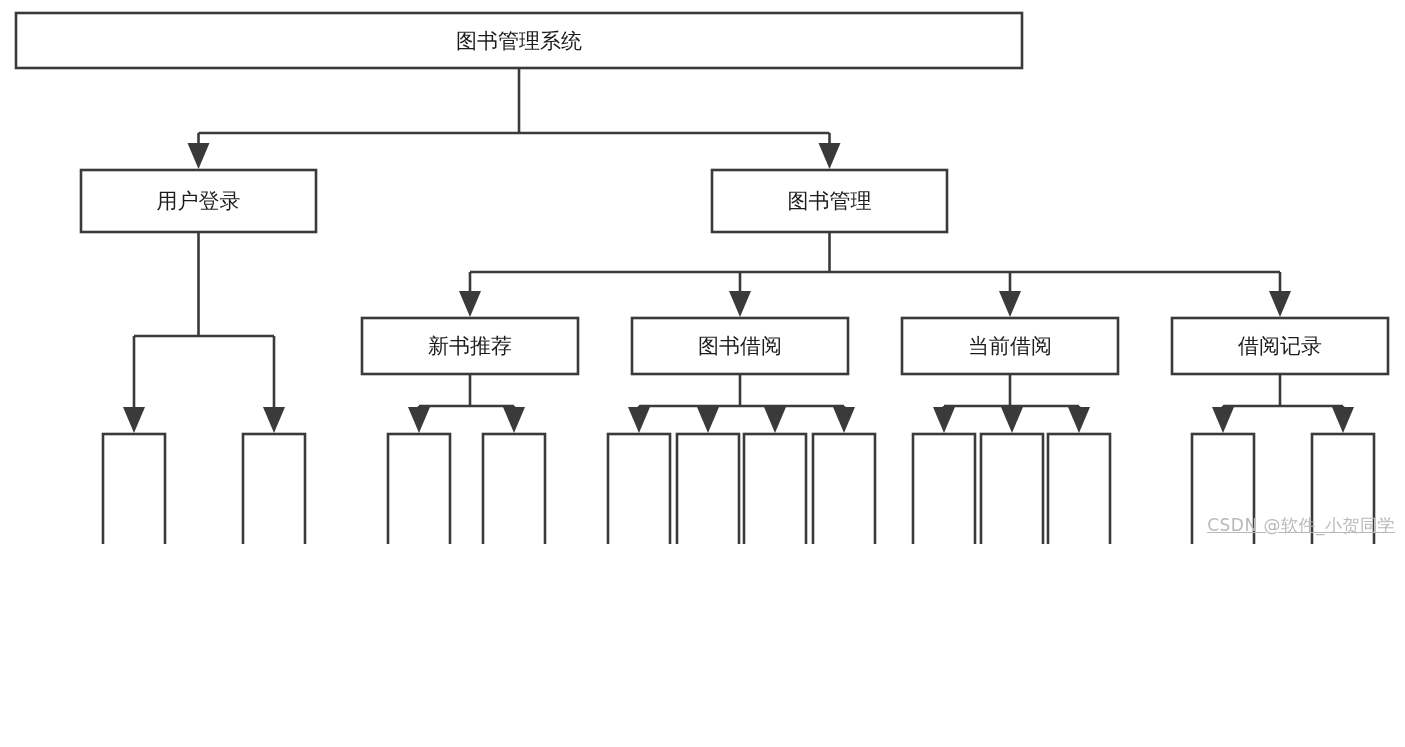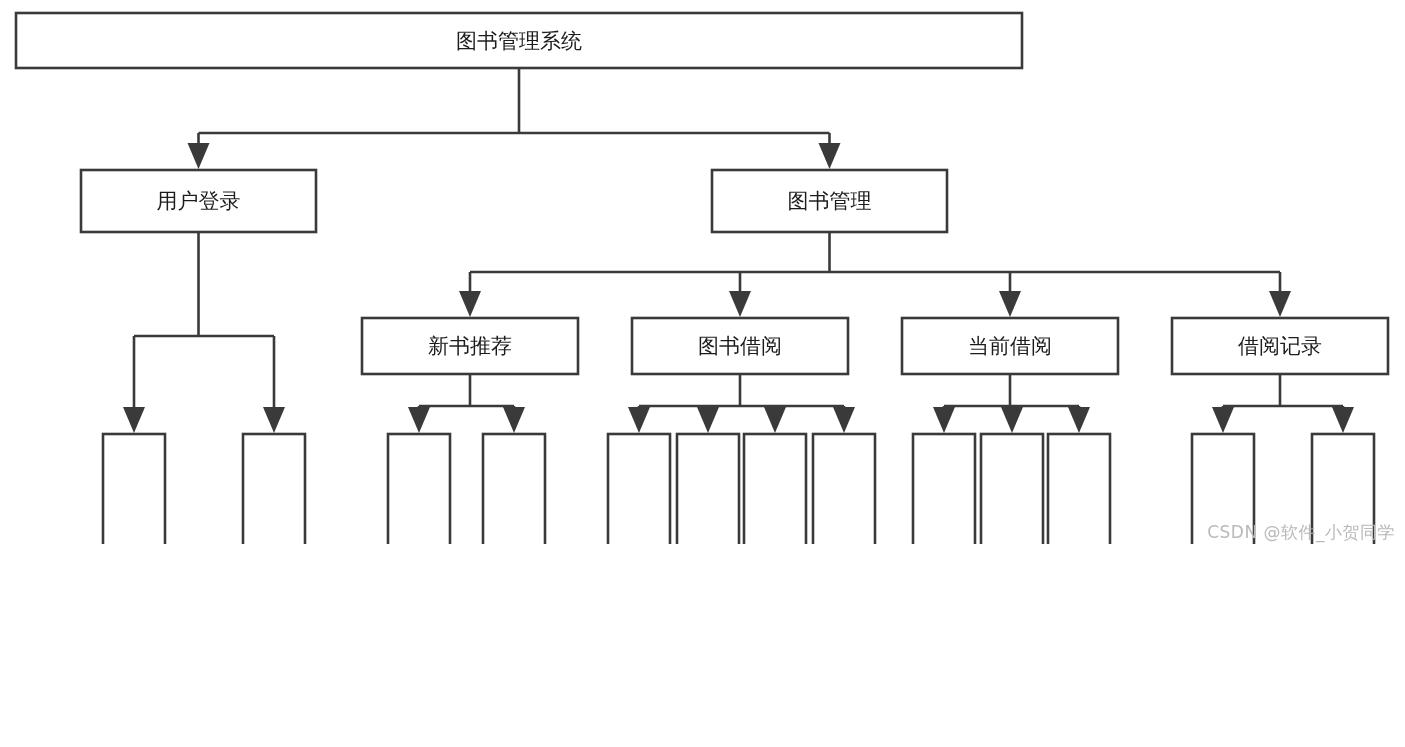--- a/index.html
+++ b/index.html
@@ -64,26 +64,27 @@
   .vlabel-wrap {
     position: absolute;
     display: flex;
     align-items: center;
     justify-content: center;
     pointer-events: none;
   }
   .watermark {
     position: absolute;
     right: 10px;
-    bottom: 0;
+    bottom: 7px;
     font-family: "DejaVu Sans", "Liberation Sans", sans-serif;
     font-size: 17px;
     color: #b9b9b9;
     letter-spacing: 0.5px;
     white-space: nowrap;
+    text-decoration: underline;
   }
 </style>
 </head>
 <body>
 
 <div id="diagram-root">
 
   <svg class="diagram-canvas" viewBox="0 0 1405 747">
     <g id="connector-layer">
         <line x1="519" y1="68" x2="519" y2="133" class="connector"></line>

